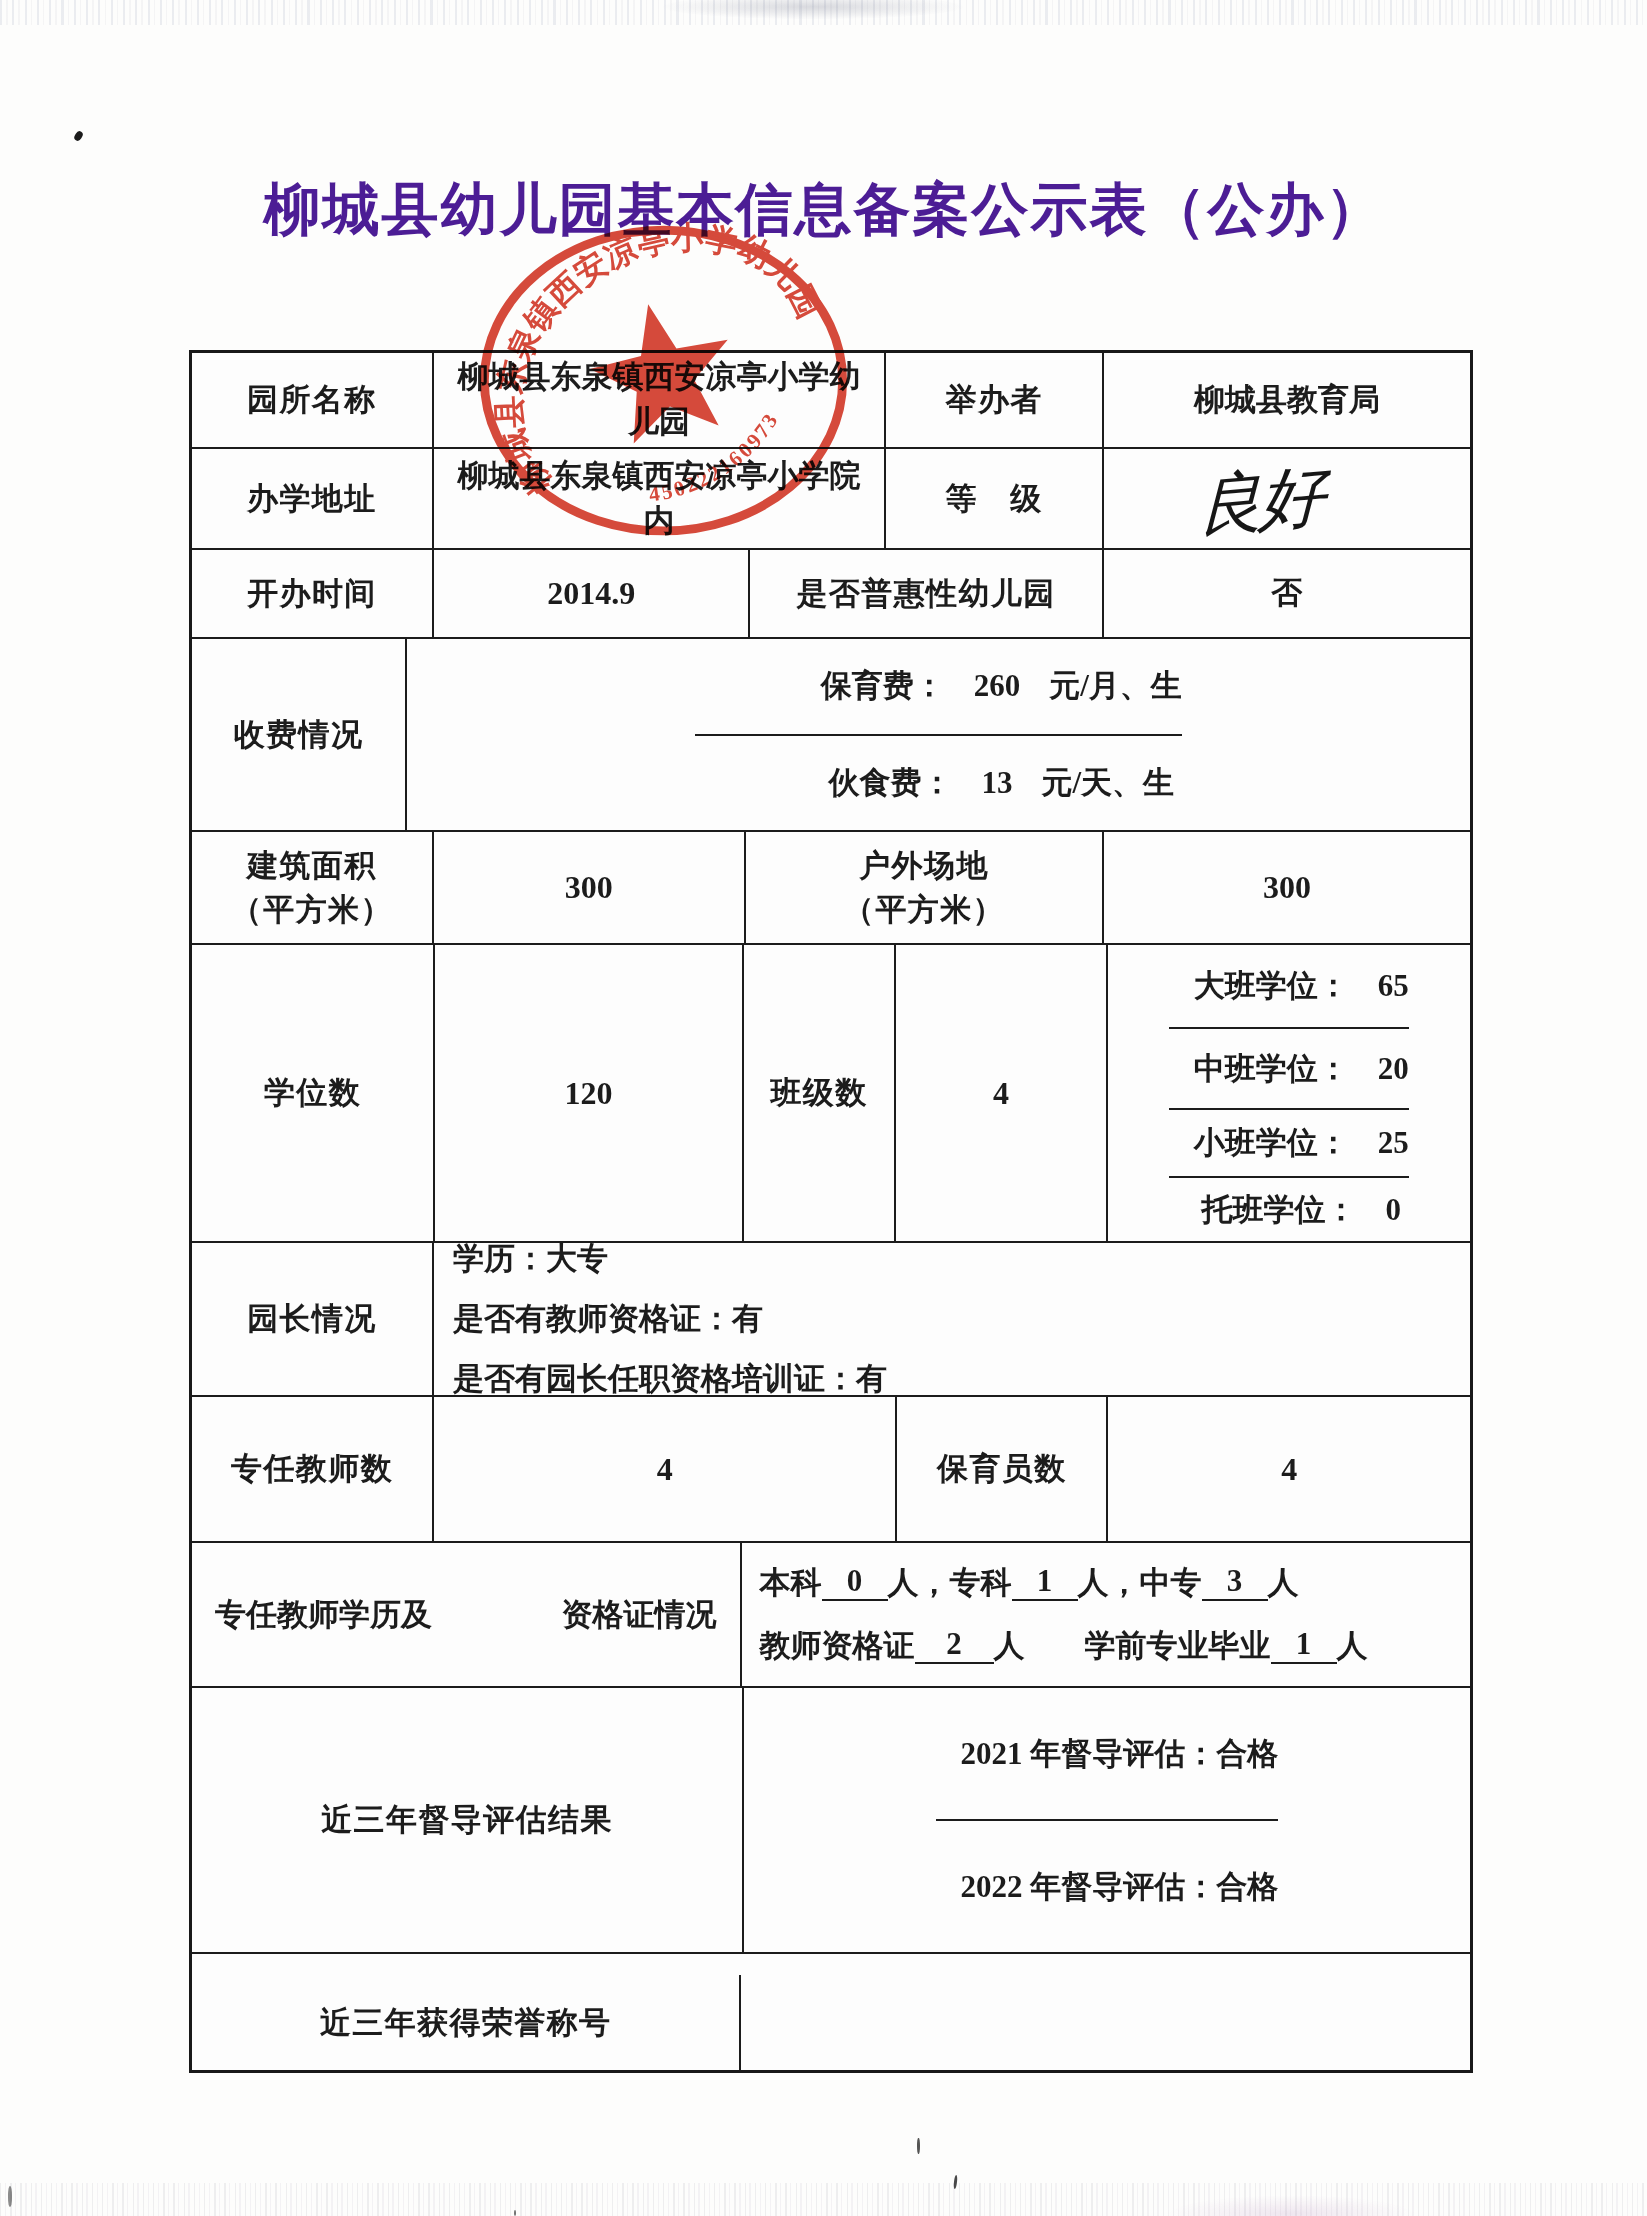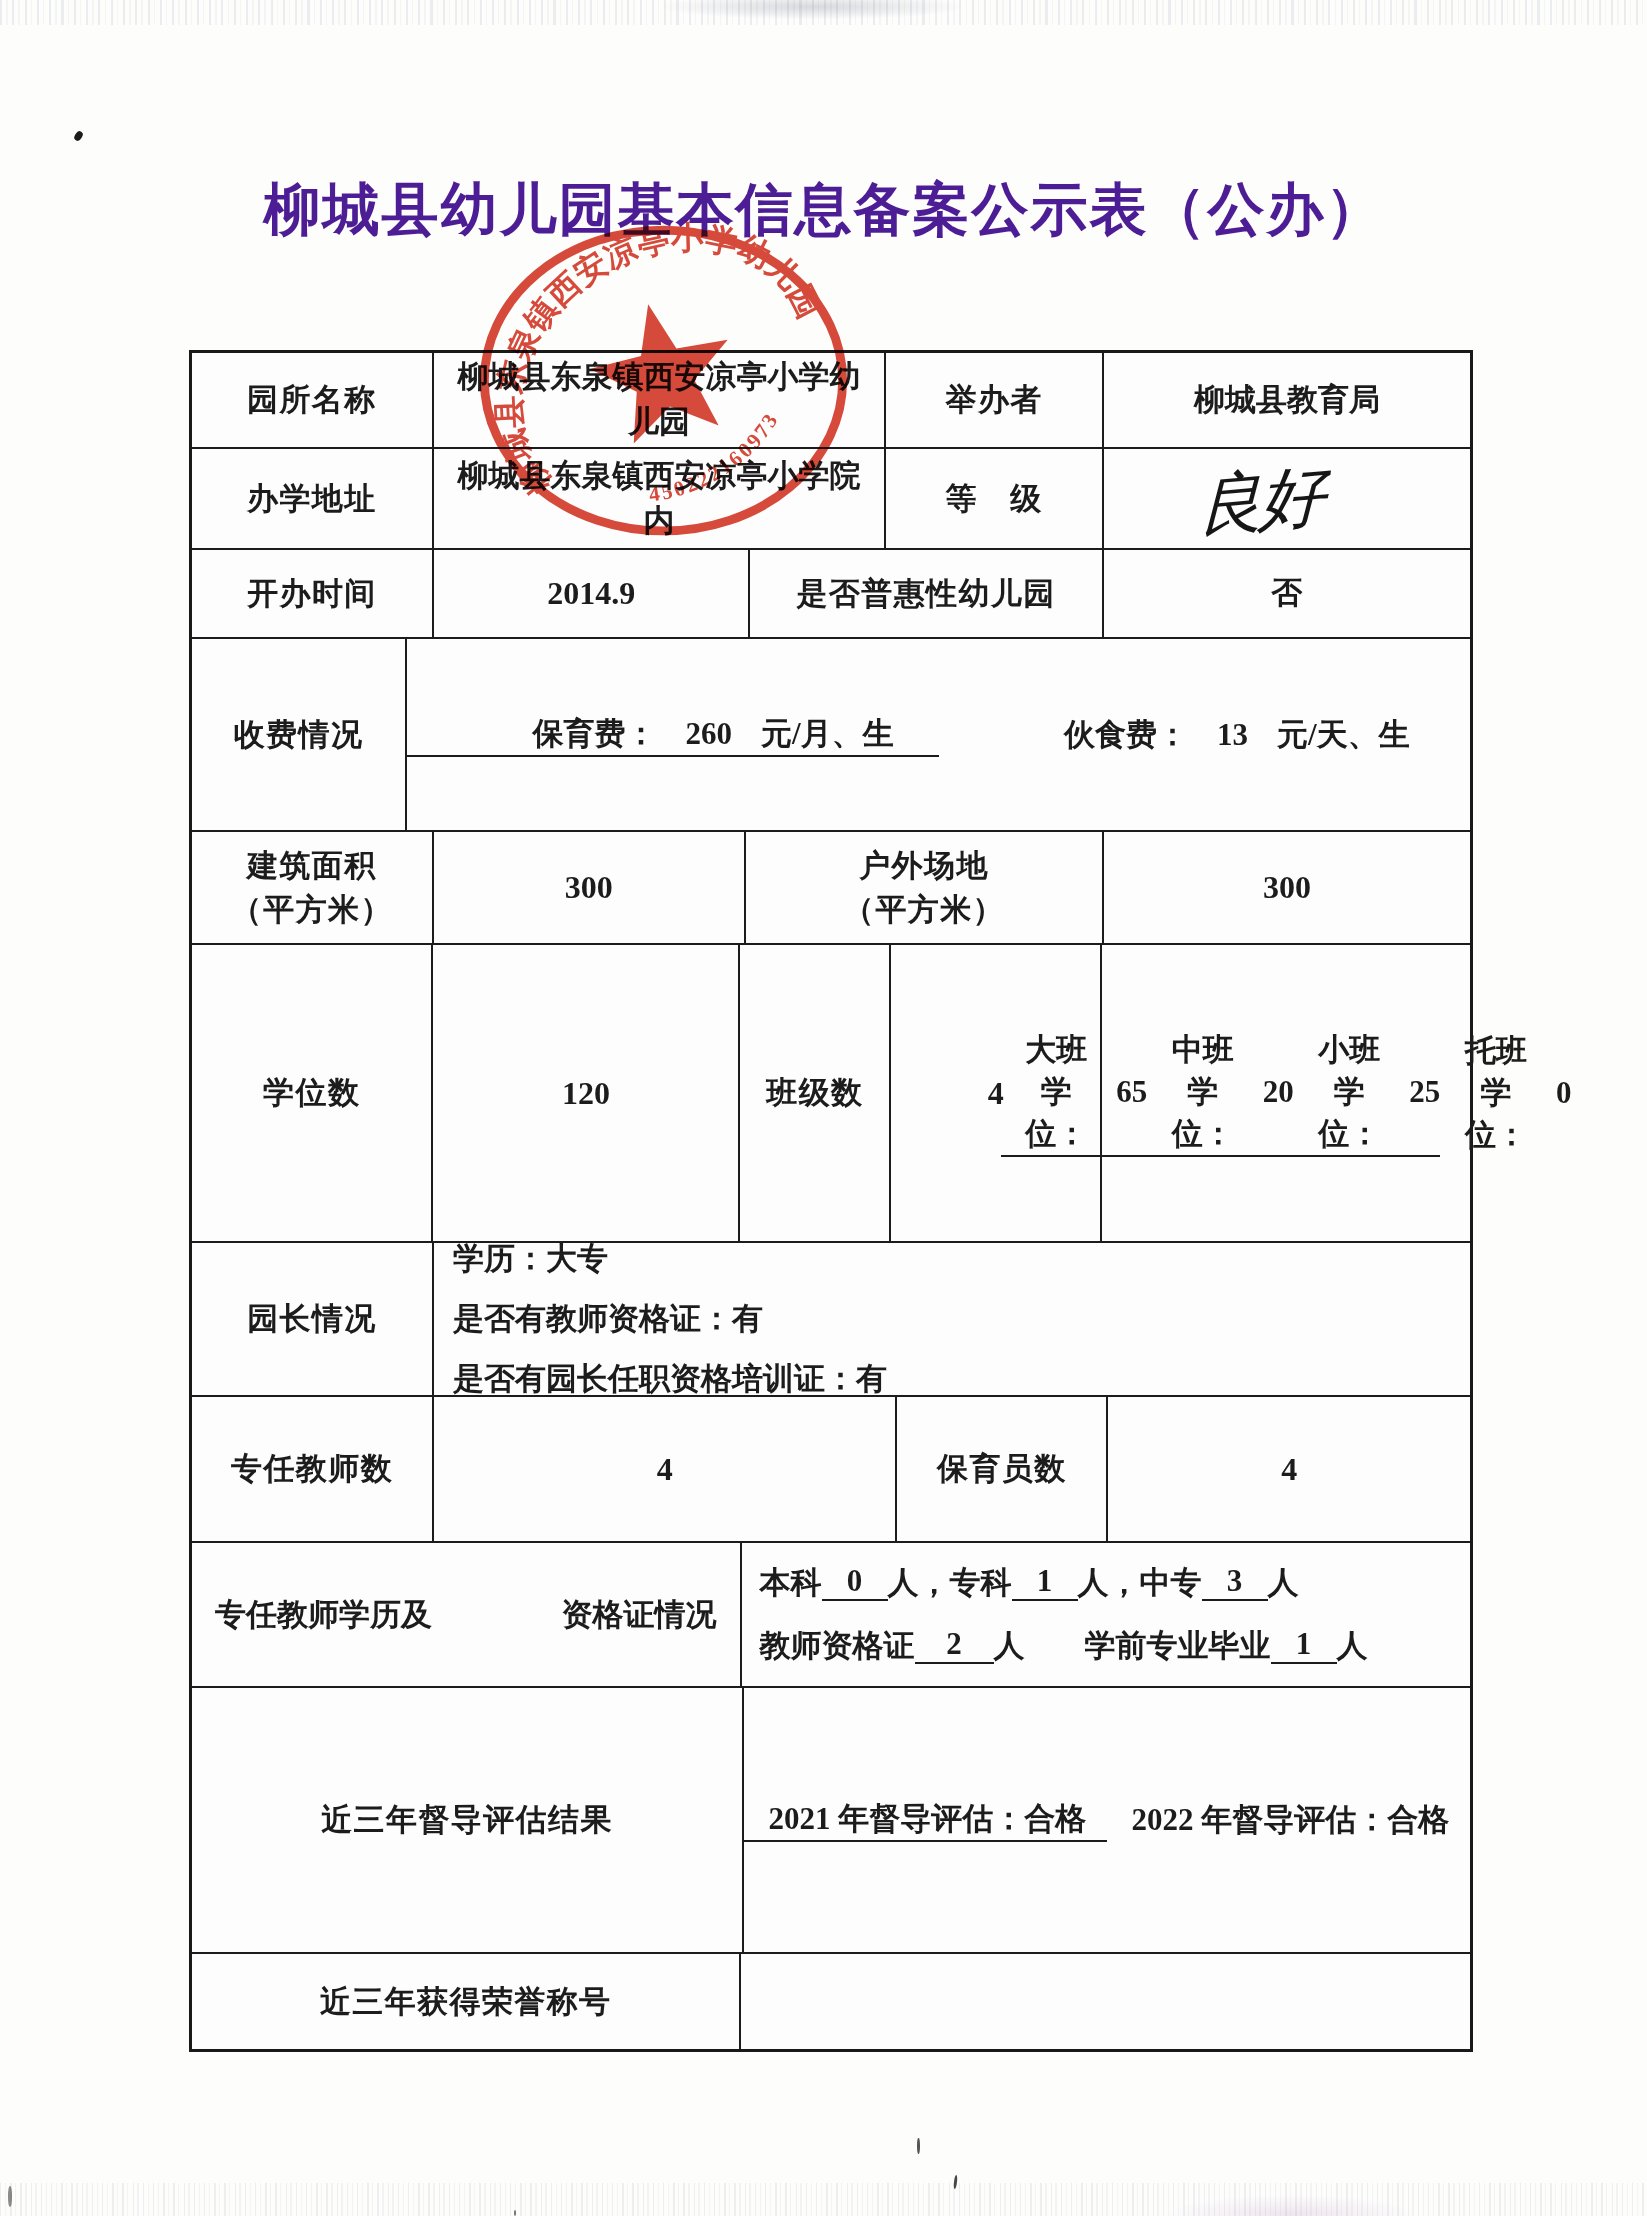--- a/index.html
+++ b/index.html
@@ -44,32 +44,32 @@
     color:#4c1d95;
   }
 
   
   .ftable {
     position:absolute; left:189px; top:350px; width:1284px;
     border:3.4px solid #191919;
     background:rgba(255,255,255,.25);
   }
   .tr { display:flex; width:100%; border-bottom:2.7px solid #1c1c1c; }
-  .tr:last-child { border-bottom:0; }
+  .tr:last-child { border-bottom:0;margin-top:21px; }
   .td { border-right:2.7px solid #1c1c1c; display:flex; align-items:center; justify-content:center;
         text-align:center; flex-direction:column; }
   .td:last-child { border-right:0; }
   .lbl { font-size:31px; font-weight:700; letter-spacing:1.4px; line-height:1.4; }
   .val { font-size:31px; font-weight:600; line-height:1.45; }
   .num { font-size:32px; font-weight:600; font-family:"Liberation Serif", serif; }
   .wrapbox { max-width:432px; }
   .leftcell { align-items:flex-start !important; text-align:left; }
   .feeline { display:flex; flex-direction:row; align-items:center; gap:29px;
              padding-left:101px; width:100%; height:100%; font-size:31px; font-weight:600; }
-  .subcol { display:flex; flex-direction:row; flex:1;border-radius:16px; }
+  .subcol { display:flex; flex-direction:column; flex:1;border-radius:16px; }
   .subrow { display:flex; align-items:center; border-bottom:2.7px solid #1c1c1c;
             padding-left:24.6px; gap:29px; font-size:31px; font-weight:600; }
   .subrow:last-child { border-bottom:0; }
   .plines { display:flex; flex-direction:column; justify-content:center; gap:18px;
             padding-left:19px; width:100%; height:100%; font-size:31px; font-weight:600; text-align:left; }
   .qlabel { flex-direction:row !important; justify-content:space-between !important;
             padding:16px 23px; font-size:31px; font-weight:700; }
   .qlines { display:flex; flex-direction:column; justify-content:center; gap:20.5px;
             padding-left:18px; width:100%; height:100%; font-size:31px; font-weight:600; text-align:left; }
   .qline { display:flex; align-items:center; flex-wrap:nowrap; }

